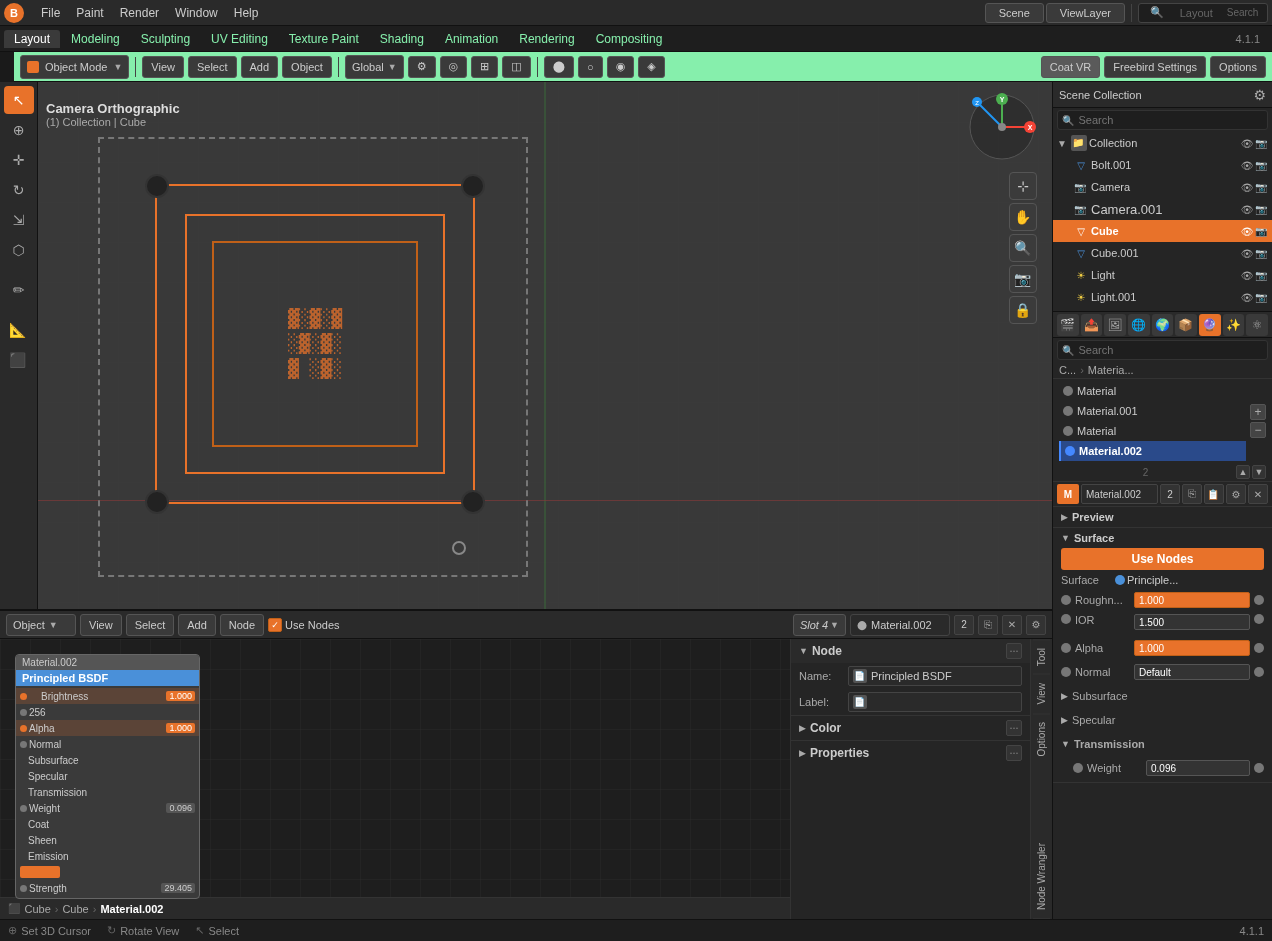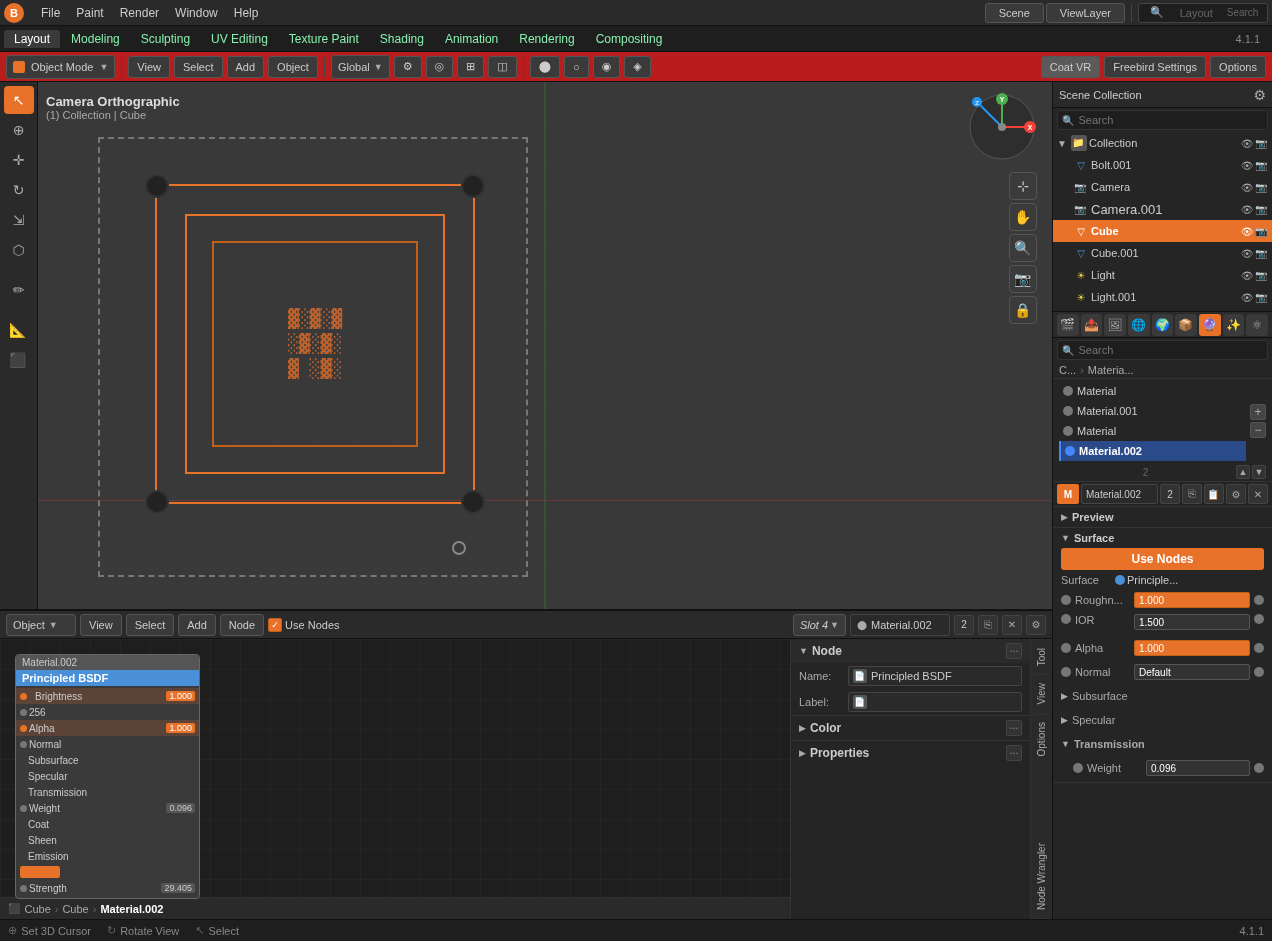--- a/index.html
+++ b/index.html
@@ -51,25 +51,26 @@
     }
     .workspace-tab.active {
       background: #3a3a3a;
       color: #fff;
     }
 
     
     .toolbar-row {
       display: flex;
       align-items: center;
-      background: #b91c1c;
+      background: #86efac;
       height: 30px;
       border-bottom: 1px solid #111;
       padding: 0 6px;
       gap: 4px;
+      margin-left: 14px;
     }
     .toolbar-btn {
       display: flex;
       align-items: center;
       justify-content: center;
       background: #3a3a3a;
       color: #ccc;
       border: 1px solid #555;
       border-radius: 3px;
       padding: 2px 8px;
@@ -207,21 +208,21 @@
     <div class="tool-icon">⬡</div>
     <div style="height:8px;"></div>
     <div class="tool-icon">✏</div>
     <div style="height:8px;"></div>
     <div class="tool-icon">📐</div>
     <div class="tool-icon">⬛</div>
   </div>
 
   <div style="flex:1;position:relative;background:#393939;overflow:hidden;">
 
-    <div style="position:absolute;top:12px;left:8px;z-index:5;">
+    <div style="position:absolute;top:19px;left:8px;z-index:5;">
       <div style="font-size:13px;font-weight:bold;color:#ddd;">Camera Orthographic</div>
       <div style="font-size:11px;color:#aaa;">(1) Collection | Cube</div>
     </div>
 
     <svg style="position:absolute;top:0;left:0;width:100%;height:100%;pointer-events:none;">
 
       <defs>
         <pattern id="grid" width="40" height="40" patternUnits="userSpaceOnUse">
           <path d="M 40 0 L 0 0 0 40" fill="none" stroke="#444" stroke-width="0.5" opacity="0.4"></path>
         </pattern>
@@ -586,21 +587,21 @@
         <div style="background:#555;padding:2px 6px;font-size:10px;color:#ccc;display:flex;align-items:center;gap:2px;">
           <span>Material.002</span>
         </div>
 
         <div style="background:#4a90d9;padding:2px 6px;font-size:11px;font-weight:bold;color:#fff;display:flex;align-items:center;gap:2px;">
           <span>Principled BSDF</span>
         </div>
 
         <div style="padding:2px 0;">
 
-          <div style="display:flex;align-items:center;padding:1px 4px;height:16px;gap:8px;font-size:10px;color:#ccc;background:#e8722a30;">
+          <div style="display:flex;align-items:center;padding:1px 4px;height:16px;gap:14px;font-size:10px;color:#ccc;background:#e8722a30;">
             <div style="width:7px;height:7px;border-radius:50%;background:#e8722a;"></div>
             <span>Brightness</span>
             <span style="margin-left:auto;background:#e8722a;color:#fff;padding:0 3px;border-radius:2px;font-size:9px;">1.000</span>
           </div>
 
           <div style="display:flex;align-items:center;padding:1px 4px;height:16px;gap:2px;font-size:10px;color:#ccc;">
             <div style="width:7px;height:7px;border-radius:50%;background:#777;"></div>
             <span>256</span>
           </div>
 

